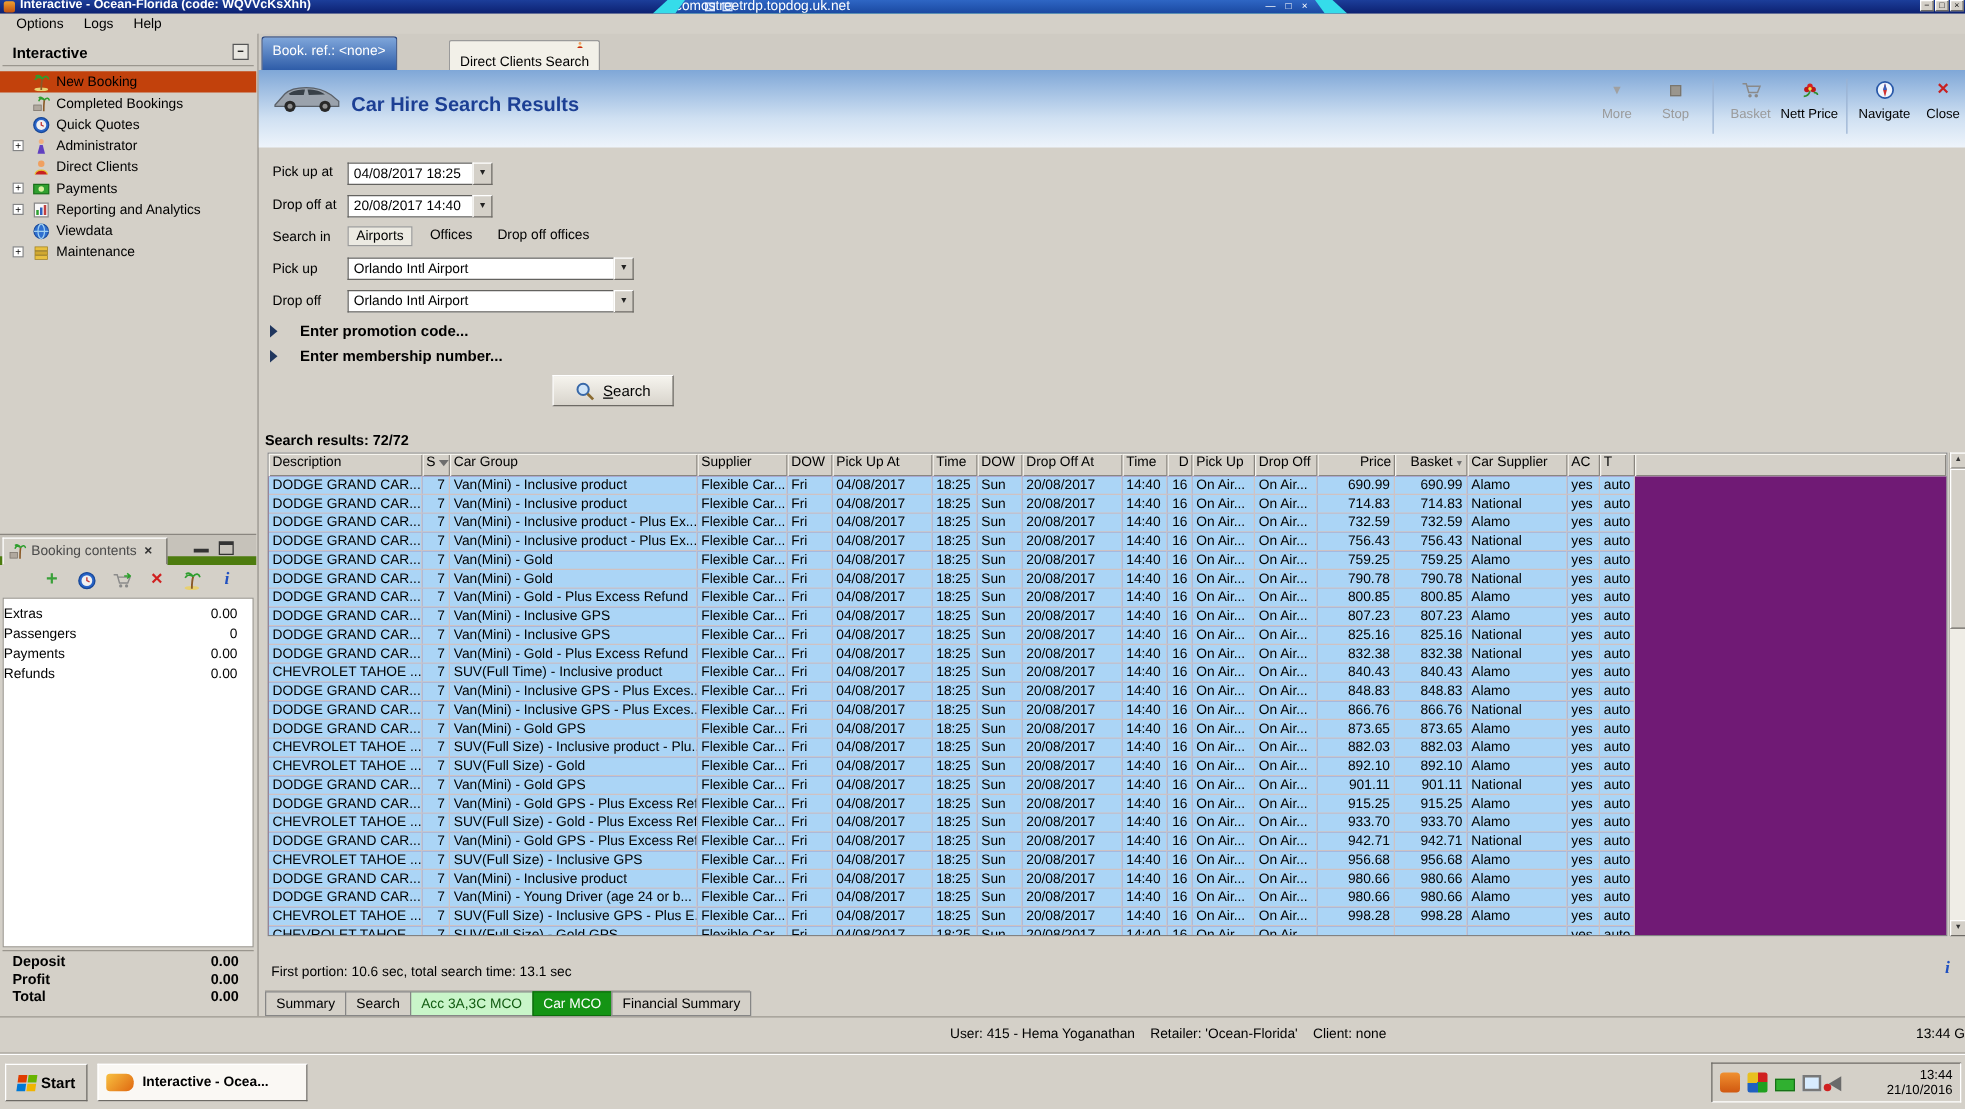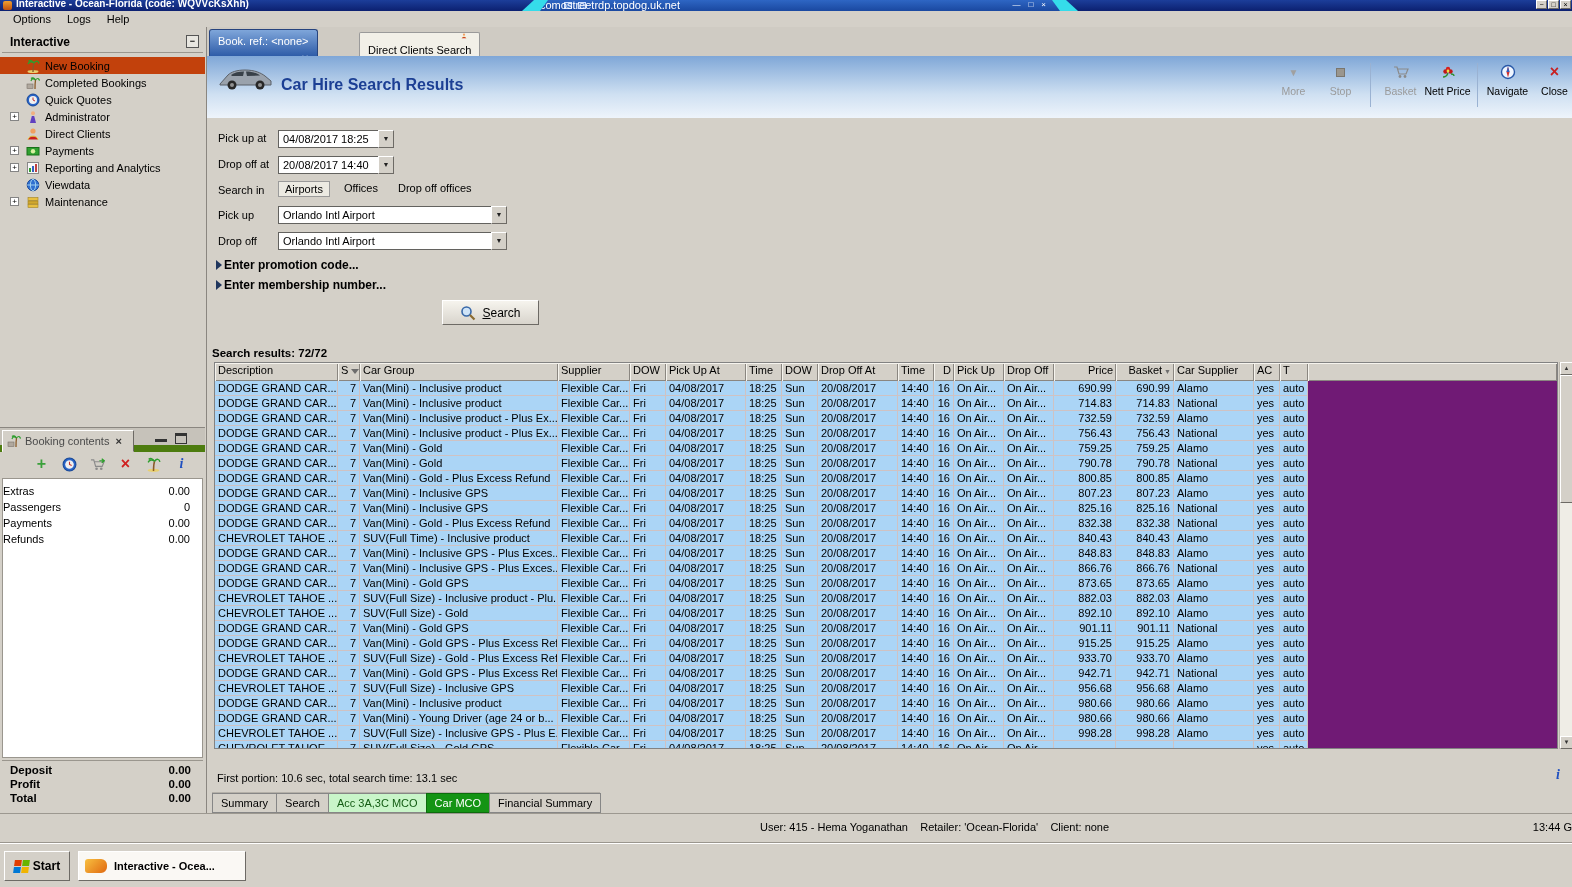--- a/index.html
+++ b/index.html
@@ -74,21 +74,21 @@
   .htool.disabled .hlabel { color:#9a9a9a; }
   .hsep { width:1px; background:#9ab2d2; height:44px; margin:2px 6px 0; }
 
   #formarea { position:absolute; left:0; top:91px; right:0; height:254px; }
   .flabel { position:absolute; left:11px; }
   .finput { position:absolute; display:flex; }
   .ftext { background:#fff; border:1px solid #63625f; border-right:none; height:18px; line-height:16px; padding:0 4px; }
   .ddbtn { width:16px; height:18px; border:1px solid; border-color:#fff #6d6a65 #6d6a65 #fff; background:#d4d0c8; font-size:7px; text-align:center; line-height:16px; color:#222; }
   .seg { padding:1px 6px; margin-right:8px; }
   .seg.seg-active { background:#eceae2; border:1px solid #9a9a9a; }
-  .expander-line { position:absolute; left:9px; font-weight:bold; font-size:12px; display:flex; align-items:center; gap:2px; }
+  .expander-line { position:absolute; left:9px; font-weight:bold; font-size:12px; display:flex; align-items:center; gap:18px; }
   .tri { width:0; height:0; border-top:5px solid transparent; border-bottom:5px solid transparent; border-left:6px solid #20365e; }
   #search-btn { position:absolute; left:235px; top:182px; width:97px; height:25px; border:1px solid; border-color:#fff #6d6a65 #6d6a65 #fff; background:linear-gradient(#f6f4ee,#d8d4cc); display:flex; align-items:center; justify-content:center; gap:6px; font-size:12px; }
   #search-btn u { text-decoration:underline; }
 
   #results-label { position:absolute; left:5px; top:320px; font-weight:bold; font-size:11.5px; }
 
   
   #rtable { position:absolute; left:7px; top:335px; width:1344px; height:387px; border:1px solid #828282; background:#fff; }
   #thead { display:flex; height:18px; background:#d4d0c8; }
   .th { background:#d4d0c8; box-shadow:inset 1px 1px 0 #f6f4ee, inset -1px -1px 0 #8a8680; padding:1px 3px 0; white-space:nowrap; overflow:hidden; font-size:11px; }
@@ -1119,13 +1119,24 @@
         <i style="background:#68b400;"></i>
         <i style="background:#0078d4;"></i>
         <i style="background:#f0b400;"></i>
     </span>
     <span>Start</span>
   </div>
   <div id="task-btn">
     <span class="task-ico"></span>
     <span>Interactive - Ocea...</span>
   </div>
+  <div id="tray">
+    <span class="tray-ico ti-java"></span>
+    <span class="tray-ico ti-av"></span>
+    <span class="tray-ico ti-net"></span>
+    <span class="tray-ico ti-disp"></span>
+    <span class="tray-ico ti-vol"></span>
+    <span id="tray-clock">
+      <div>13:44</div>
+      <div>21/10/2016</div>
+    </span>
+  </div>
 </div>
 
 </body></html>

